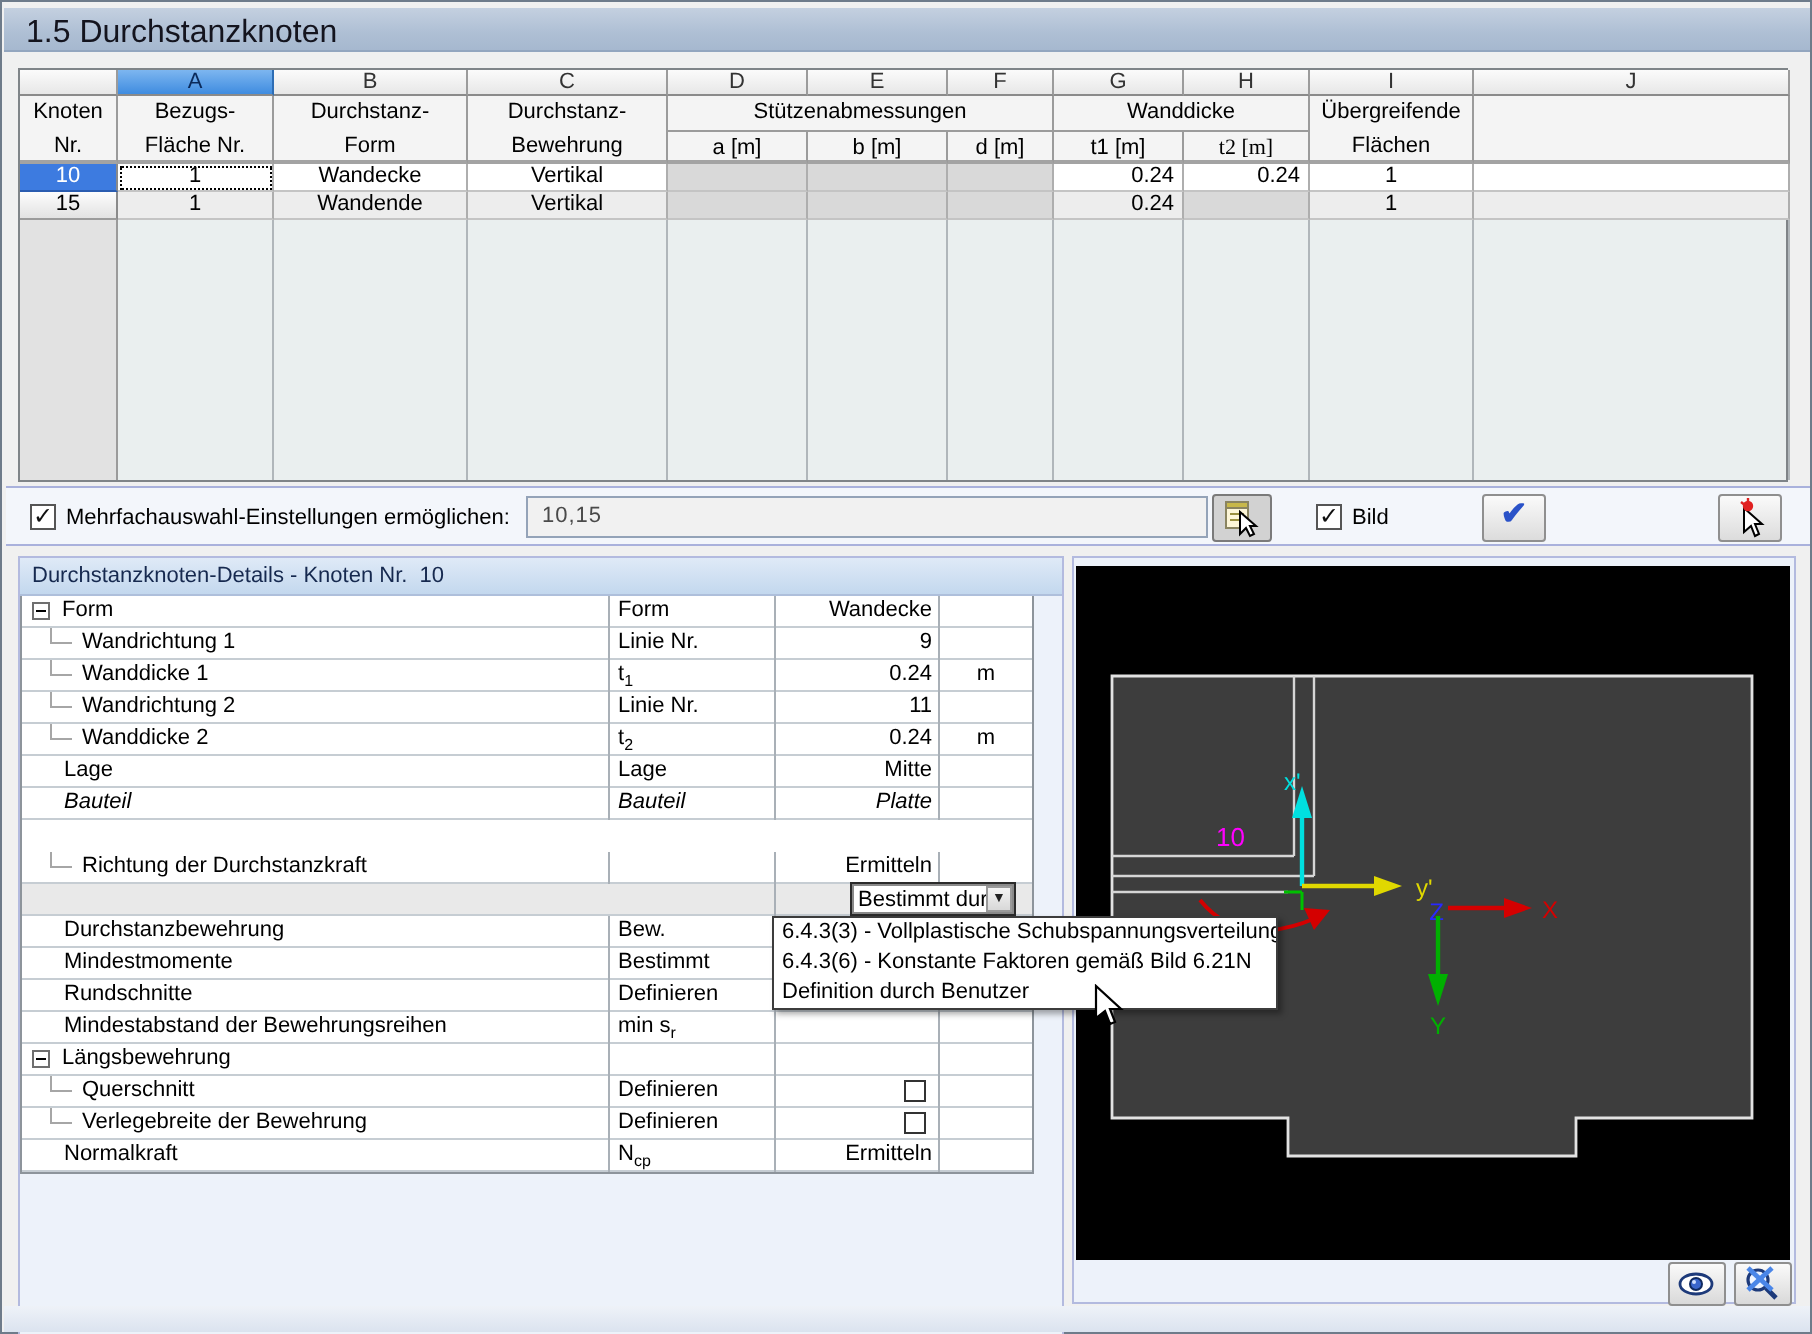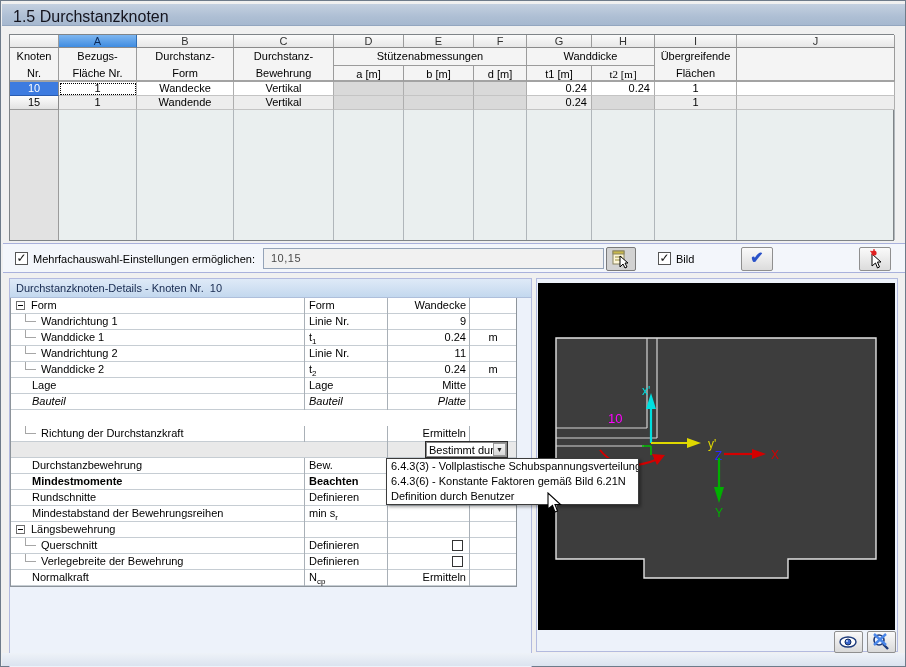--- a/index.html
+++ b/index.html
@@ -304,25 +304,25 @@
           <div class="dc unit"></div>
         </div>
         <div class="drow" style="top: 160px;">
           <div class="dc prop">
             <div class="plabel-plain">Durchstanzbewehrung</div>
           </div>
           <div class="dc param"><span>Bew.</span></div>
           <div class="dc value"></div>
           <div class="dc unit"></div>
         </div>
-        <div class="drow" style="top: 176px; font-weight: bold;">
+        <div class="drow" style="top: 176px;">
           <div class="dc prop">
             <div class="plabel-plain">Mindestmomente</div>
           </div>
-          <div class="dc param"><span>Beachten</span></div>
+          <div class="dc param"><span>Bestimmt</span></div>
           <div class="dc value"></div>
           <div class="dc unit"></div>
         </div>
         <div class="drow" style="top: 192px;">
           <div class="dc prop">
             <div class="plabel-plain">Rundschnitte</div>
           </div>
           <div class="dc param"><span>Definieren</span></div>
           <div class="dc value"></div>
           <div class="dc unit"></div>

